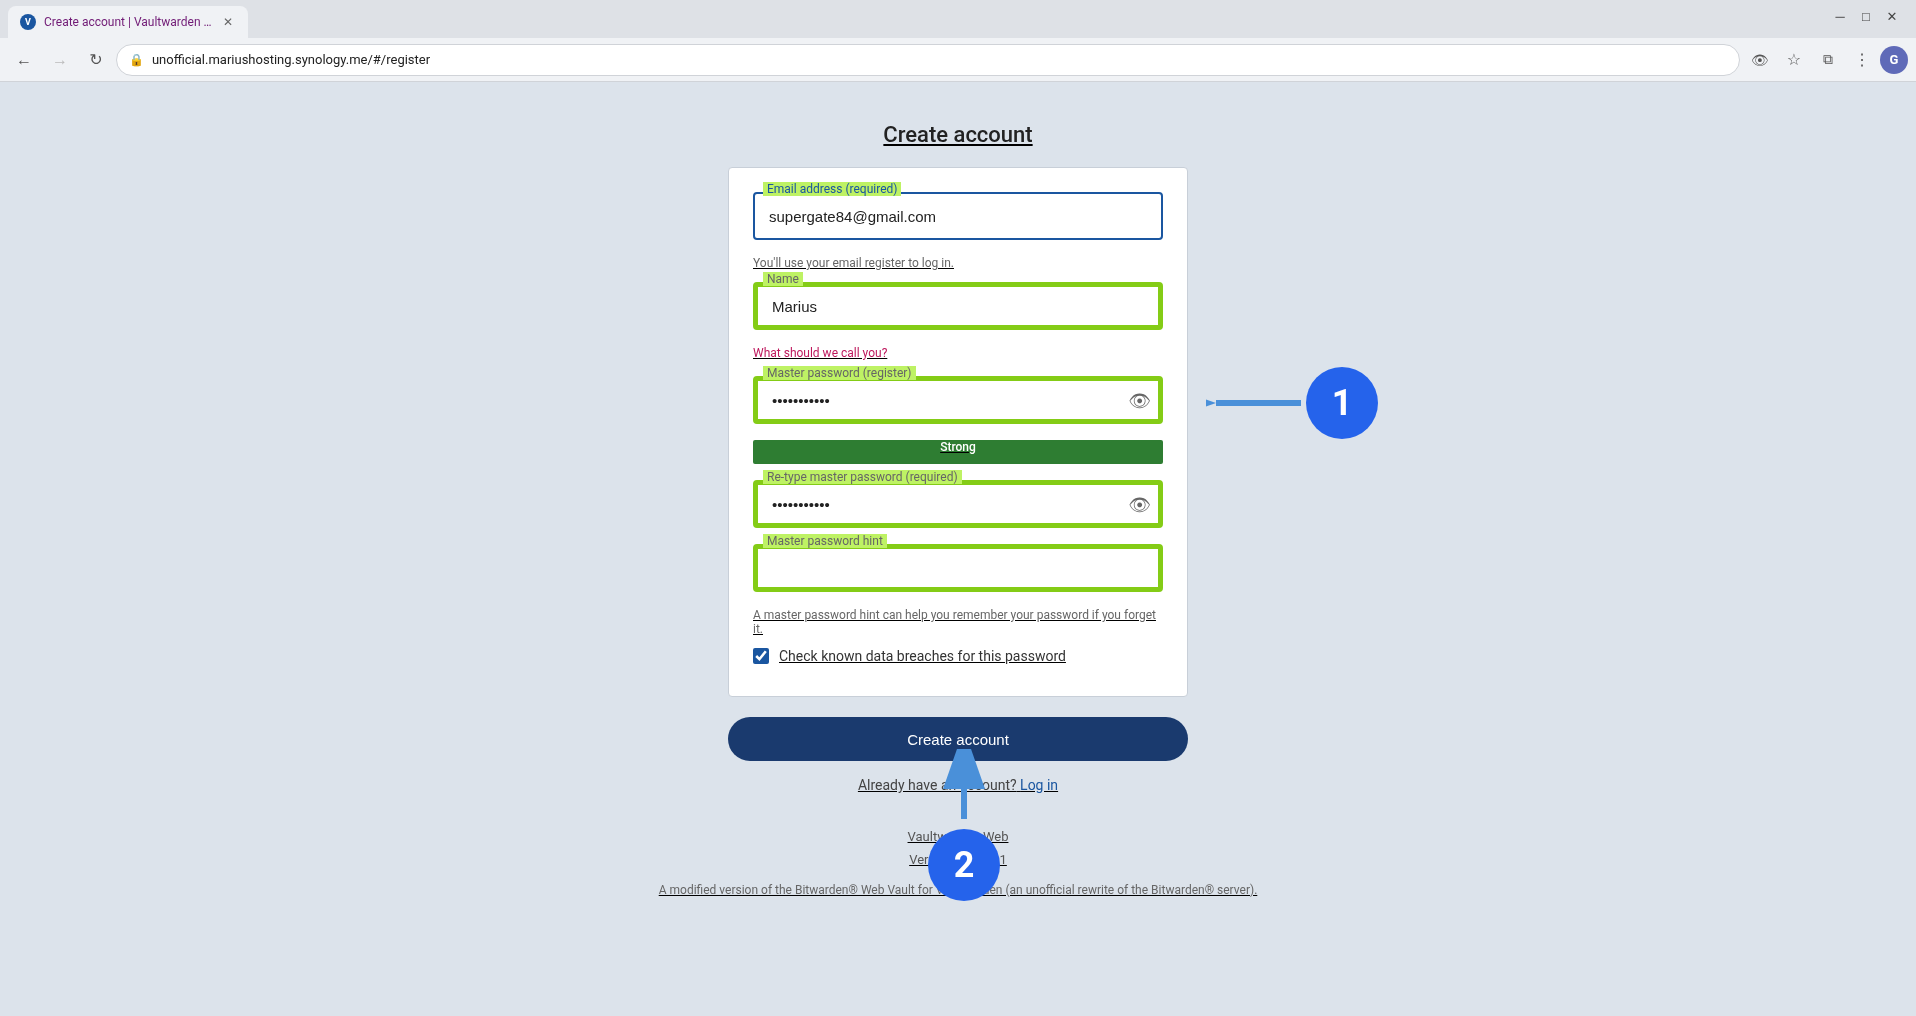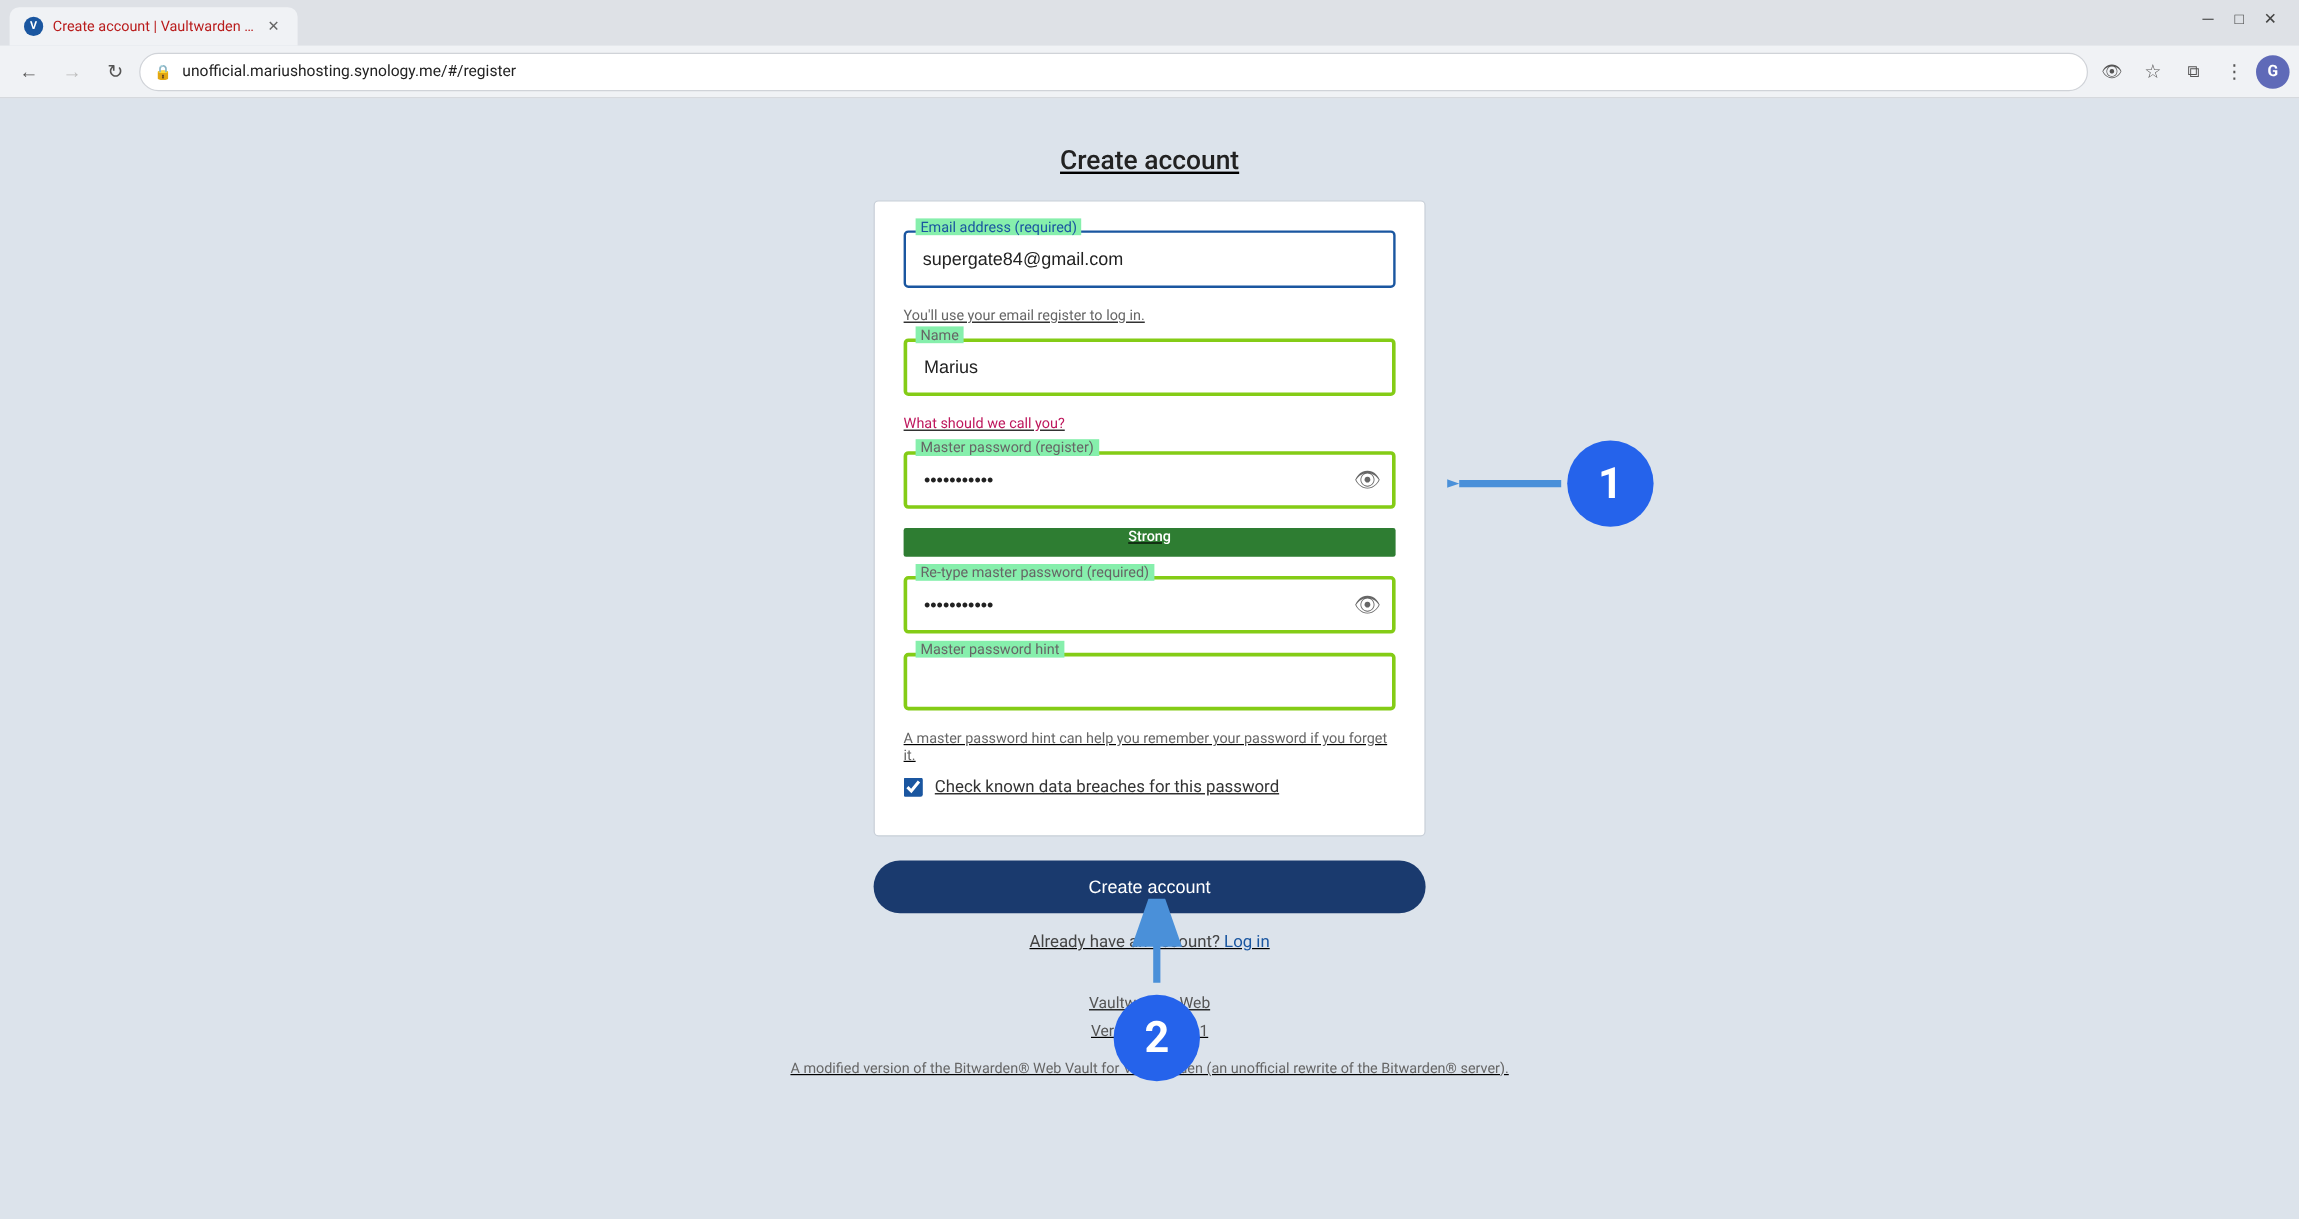--- a/index.html
+++ b/index.html
@@ -47,21 +47,21 @@
       color: white;
       font-weight: bold;
     }
 
     .tab-title {
       flex: 1;
       overflow: hidden;
       text-overflow: ellipsis;
       white-space: nowrap;
       font-size: 12px;
-      color: #b91c1c;
+      color: #701a75;
     }
 
     .tab-close {
       width: 16px;
       height: 16px;
       border-radius: 50%;
       display: flex;
       align-items: center;
       justify-content: center;
       font-size: 12px;
@@ -192,31 +192,31 @@
     
     .form-group {
       position: relative;
       margin-bottom: 16px;
     }
 
     .form-group label {
       position: absolute;
       top: -10px;
       left: 10px;
-      background: #86efac;
+      background: #bef264;
       padding: 0 4px;
       font-size: 12px;
       color: #666;
       z-index: 1;
     }
 
     .form-group input {
       width: 100%;
       height: 48px;
-      border: 3px solid #84cc16;
+      border: 5px solid #84cc16;
       border-radius: 4px;
       padding: 12px 40px 12px 14px;
       font-size: 15px;
       color: #222;
       outline: none;
     }
 
     .form-group.active input {
       border-color: #1a56a0;
       border-width: 2px;

